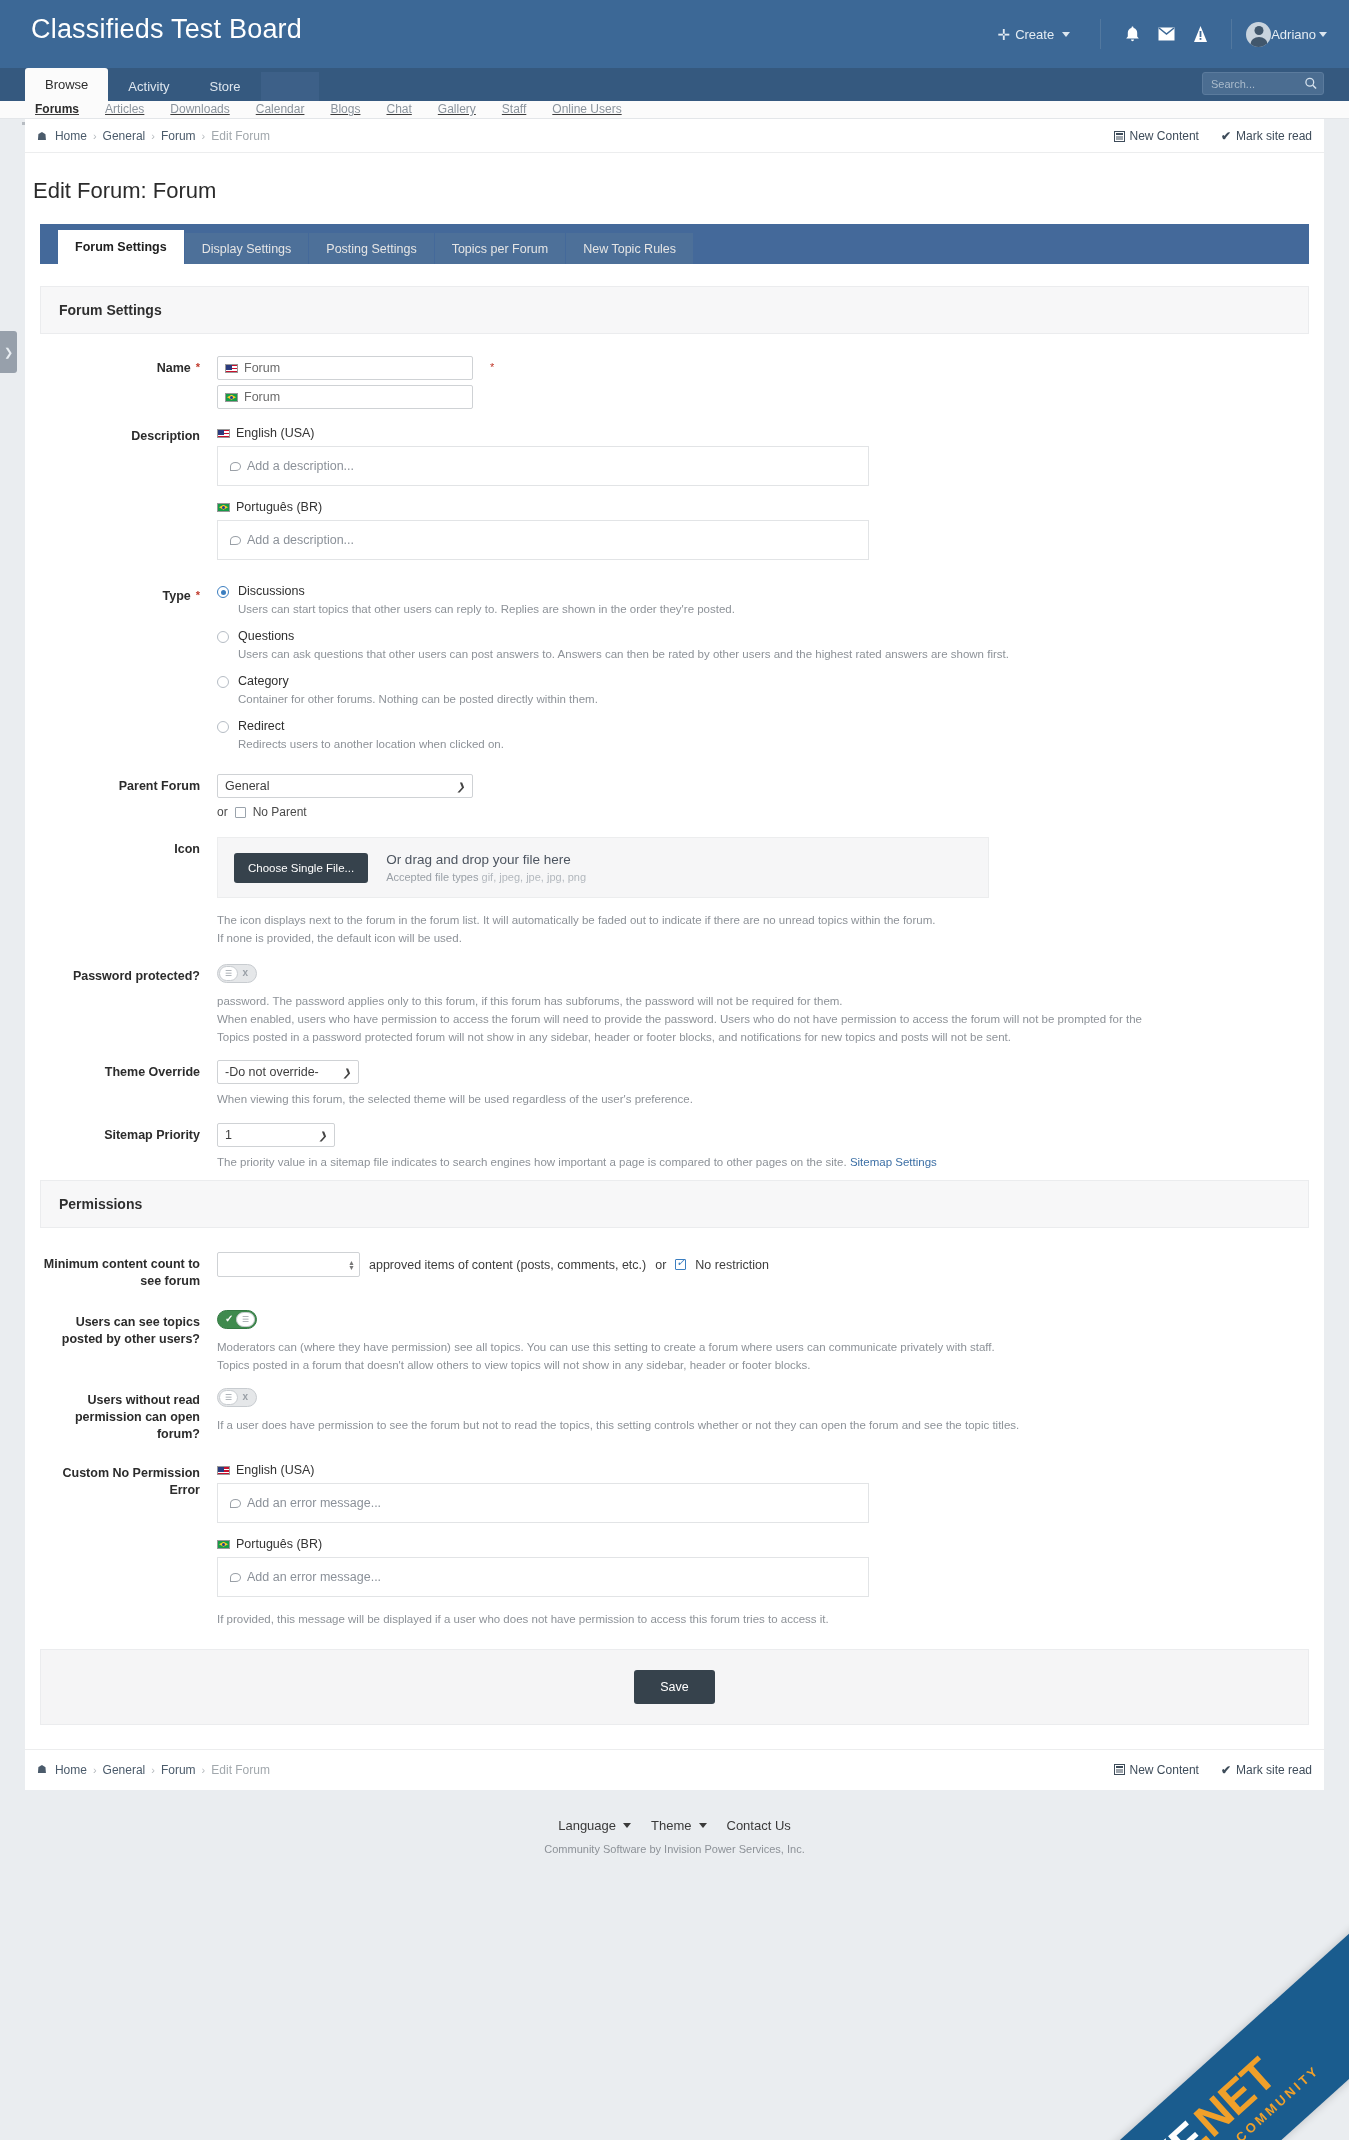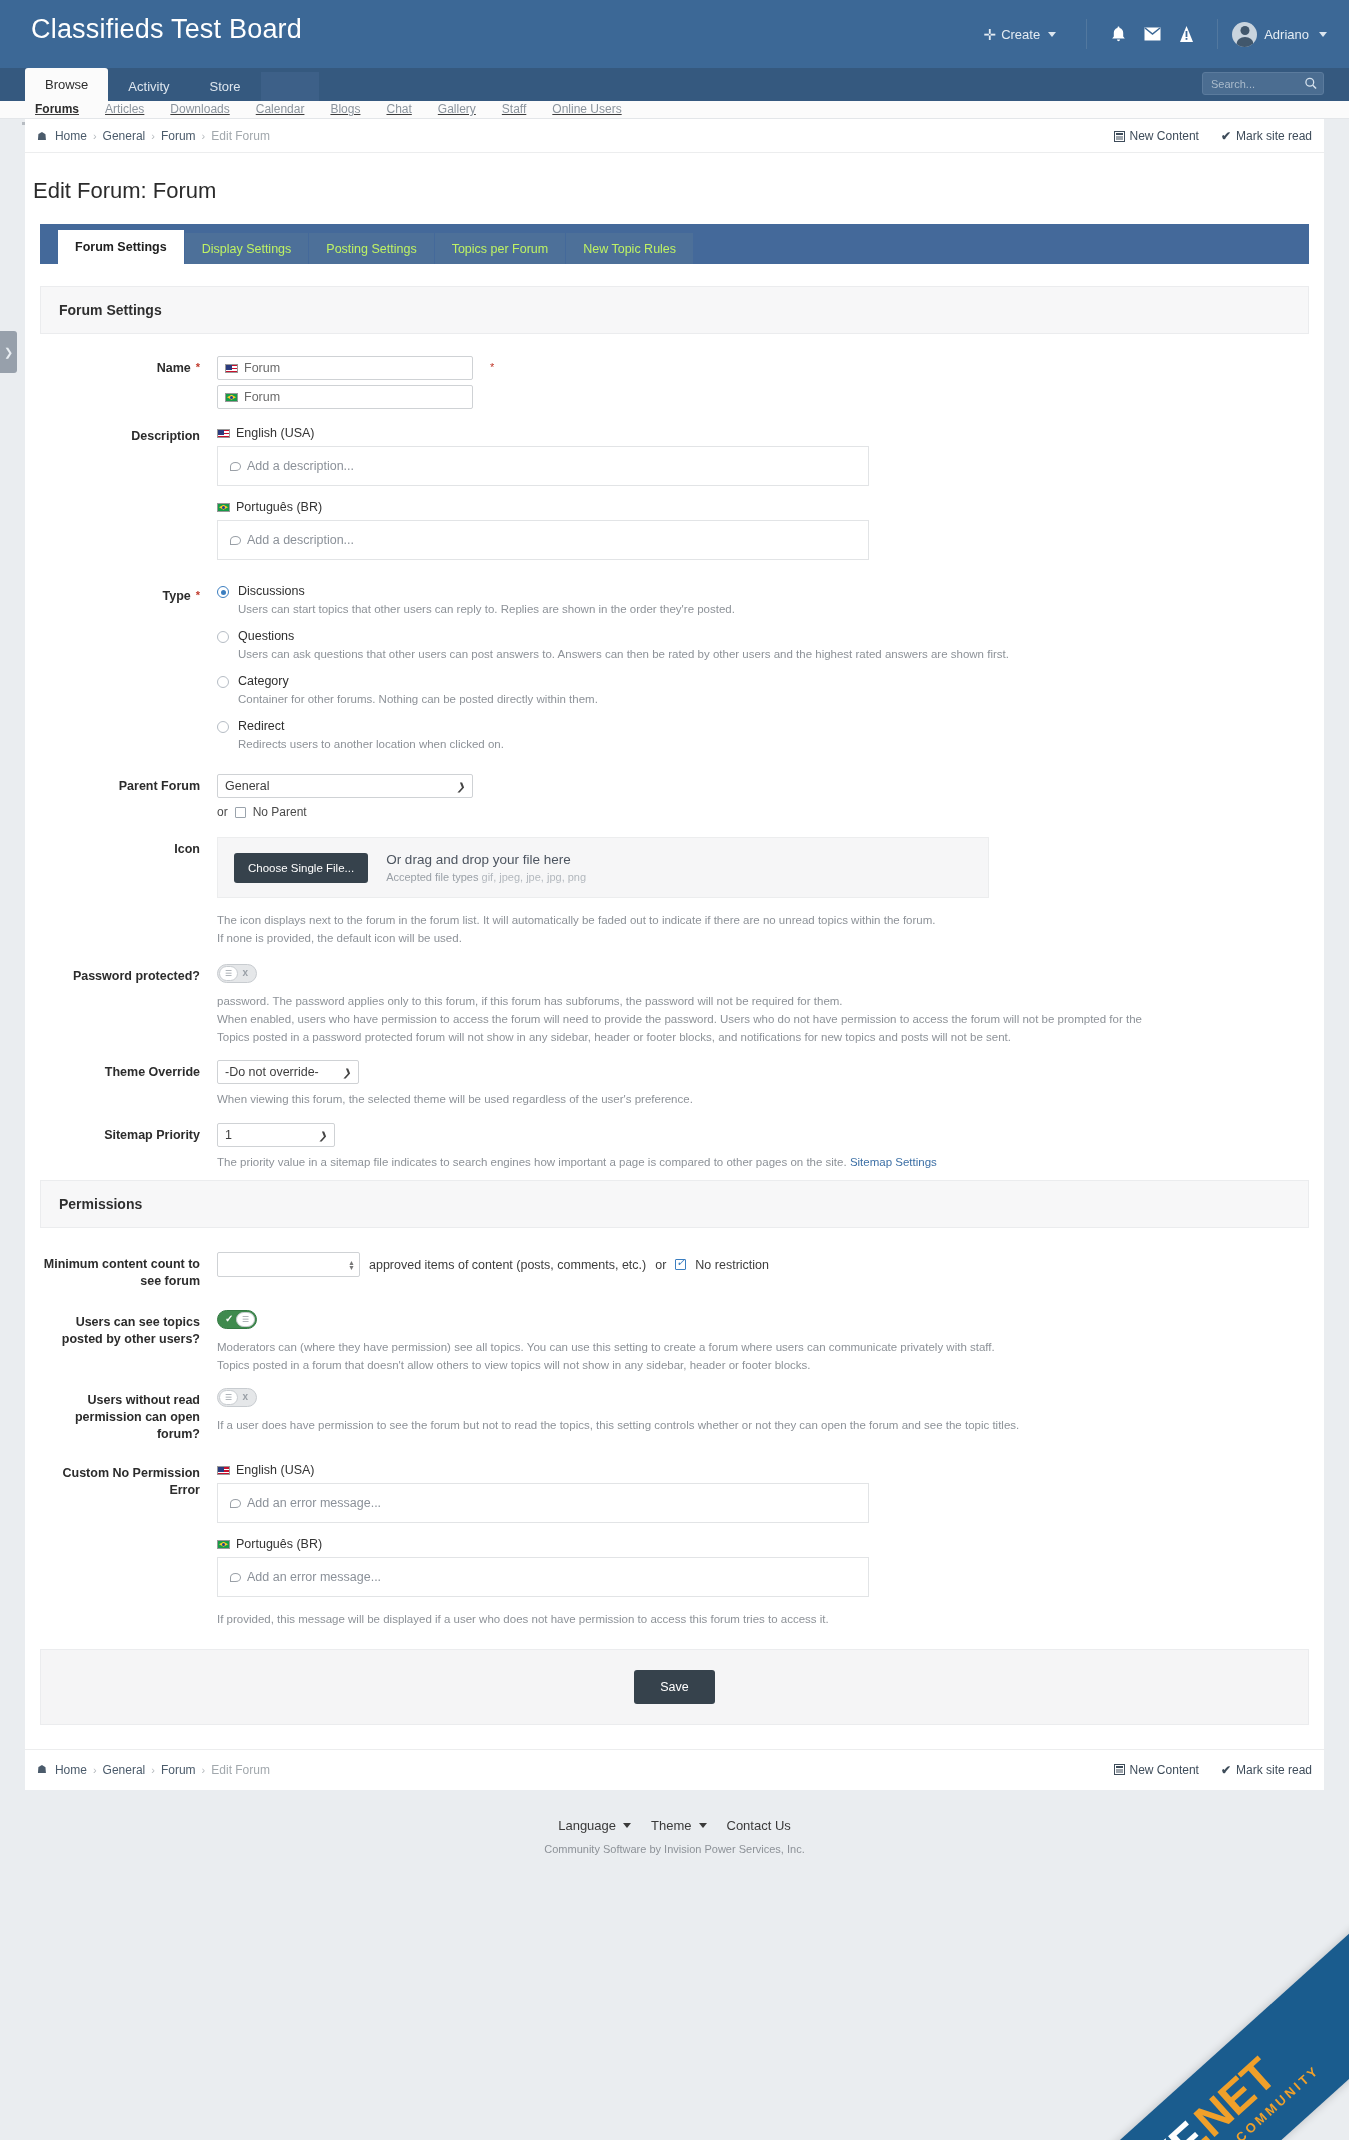--- a/index.html
+++ b/index.html
@@ -29,21 +29,21 @@
   }
   .create-btn {
     color:#e4ecf3; font-size:13px; padding:0 16px 0 0; display:flex; align-items:center; gap:5px;
     cursor:pointer;
   }
   .plus-ic { font-size:15px; line-height:1; }
   .caret { border-left:4px solid transparent; border-right:4px solid transparent; border-top:5px solid #dce6ef; display:inline-block; margin-left:3px; }
   .vdiv { width:1px; height:30px; background:#52789f; margin:0 14px; }
   .hdr-icon { width:34px; height:30px; display:flex; align-items:center; justify-content:center; color:#fff; cursor:pointer; }
   .hdr-icon svg { display:block; }
-  .usr { display:flex; align-items:center; gap:7px; color:#e4ecf3; font-size:13px; cursor:pointer;justify-content:space-between; }
+  .usr { display:flex; align-items:center; color:#e4ecf3; font-size:13px; cursor:pointer;justify-content:space-between; }
   .avatar { width:25px; height:25px; border-radius:50%; background:#c9d4de; position:relative; overflow:hidden; }
   .avatar::before { content:""; position:absolute; left:50%; top:4px; width:9px; height:9px; border-radius:50%; background:#41576c; transform:translateX(-50%); }
   .avatar::after { content:""; position:absolute; left:50%; top:15px; width:17px; height:14px; border-radius:50% 50% 0 0; background:#41576c; transform:translateX(-50%); }
 
   
   .navbar {
     background:#35597f; height:33px; position:relative; padding-left:25px; display:flex; align-items:flex-end;
   }
   .nav-tab {
     height:29px; padding:0 20px; display:flex; align-items:center; justify-content:center;
@@ -82,21 +82,21 @@
   .crumbs .sep { color:#b4b9bd; font-size:11px; }
   .crumbs .cur { color:#a2a8ad; }
   .home-ic { font-size:11px; color:#4b5b6b; margin-right:2px; }
   .bc-right { display:flex; align-items:center; gap:22px; color:#3e4c5a; font-size:12px; }
   .bc-right span { display:flex; align-items:center; gap:5px; cursor:pointer; }
 
   .page-title { font-size:22px; font-weight:400; color:#2b2b2b; padding:25px 0 20px 8px; }
 
   
   .tabstrip { background:#44699a; height:40px; display:flex; align-items:flex-end; padding-left:18px; margin:0 15px; }
-  .ftab { height:31px; padding:0 17px; display:flex; align-items:center; color:#bef264; font-size:12.5px; background:#4d7099; margin-right:1px; cursor:pointer; }
+  .ftab { height:31px; padding:0 17px; display:flex; align-items:center; color:#e5e5e5; font-size:12.5px; background:#4d7099; margin-right:1px; cursor:pointer; }
   .ftab.active { background:#fff; color:#202020; font-weight:bold; height:34px; }
 
   
   .panel { margin:0 15px; }
   .section-head {
     background:#f7f7f8; border:1px solid #ebecee; border-top:none;
     padding:15px 18px; font-size:14px; font-weight:bold; color:#2f2f2f;
   }
   .section-head.first { border-top:1px solid #ebecee; margin-top:22px; }
 

